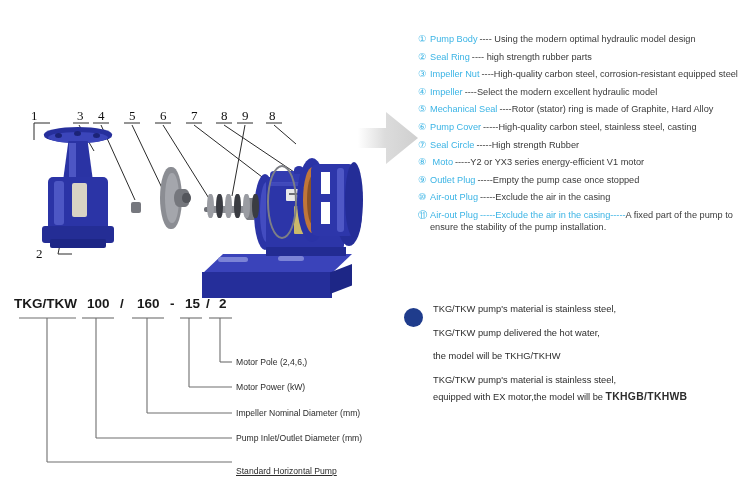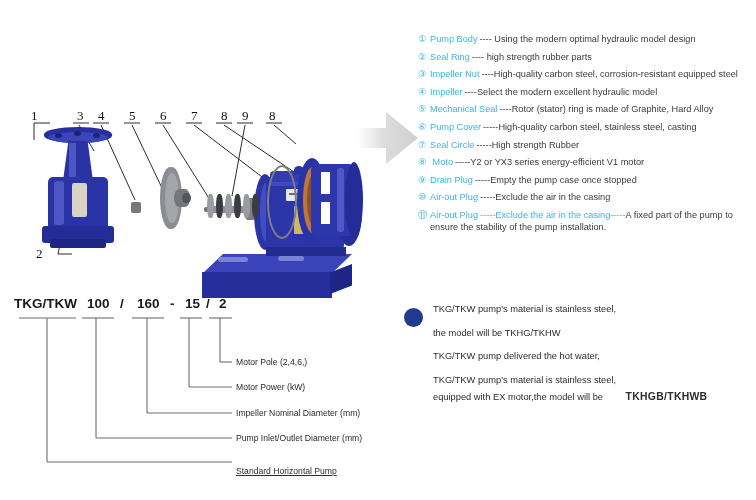--- a/index.html
+++ b/index.html
@@ -235,21 +235,21 @@
   
   .notes{position:absolute;left:404px;top:304px;width:350px;}
   .notes .dot{
     position:absolute;left:0;top:4px;width:19px;height:19px;border-radius:50%;background:#1F3C8C;
   }
   .notes .lines{margin-left:29px;}
   .notes .nline{
     font-size:9.3px;color:#2c2c2c;line-height:11px;margin-bottom:12.5px;white-space:nowrap;
   }
   .notes .nline.tight{margin-bottom:5px;}
-  .notes .big{font-size:10.4px;font-weight:bold;letter-spacing:.3px;margin-left:20px;}
+  .notes .big{font-size:10.4px;font-weight:bold;letter-spacing:.3px;}
 </style>
 </head>
 <body>
 
 <div class="page">
 
 
   <div class="diagram">
 
     <svg width="360" height="190" style="position:absolute;left:0;top:0;">
@@ -413,21 +413,21 @@
       <span class="body"><span class="term">Seal Circle</span><span class="desc">-----</span><span class="desc">High strength Rubber</span></span>
     </div>
 
     <div class="feat">
       <span class="num">⑧</span>
       <span class="body">&nbsp;<span class="term">Moto</span><span class="desc">-----</span><span class="desc">Y2 or YX3 series energy-efficient V1 motor</span></span>
     </div>
 
     <div class="feat">
       <span class="num">⑨</span>
-      <span class="body"><span class="term">Drain Plug</span><span class="desc">-----</span><span class="desc">Empty the pump case once stopped</span></span>
+      <span class="body"><span class="term">Outlet Plug</span><span class="desc">-----</span><span class="desc">Empty the pump case once stopped</span></span>
     </div>
 
     <div class="feat">
       <span class="num">⑩</span>
       <span class="body"><span class="term">Air-out Plug</span><span class="desc">-----</span><span class="desc">Exclude the air in the casing</span></span>
     </div>
 
     <div class="feat">
       <span class="num">⑪</span>
       <span class="body"><span class="term">Air-out Plug</span><span class="desc cyan">-----</span><span class="desc cyan">Exclude the air in the casing-----</span><span class="desc">A fixed part of the pump to</span><span class="cont">ensure the stability of the pump installation.</span></span>
@@ -478,20 +478,20 @@
     <div class="nlabel" style="left:222px;top:112px;">Impeller Nominal Diameter (mm)</div>
     <div class="nlabel" style="left:222px;top:137px;">Pump Inlet/Outlet Diameter (mm)</div>
     <div class="nlabel" style="left:222px;top:160px;margin-top:46px;">Standard Vertical  Pump/</div>
     <div class="nlabel" style="left:222px;top:170px;text-decoration:underline;">Standard  Horizontal Pump</div>
   </div>
 
   <div class="notes">
     <div class="dot"></div>
     <div class="lines">
       <div class="nline">TKG/TKW pump's material is stainless steel,</div>
+      <div class="nline">TKG/TKW pump delivered the hot water,</div>
       <div class="nline">the model will be TKHG/TKHW</div>
-      <div class="nline">TKG/TKW pump delivered the hot water,</div>
       <div class="nline tight">TKG/TKW pump's material is stainless steel,</div>
       <div class="nline"><span>equipped with EX motor,the model will be </span><span class="big">TKHGB/TKHWB</span></div>
     </div>
   </div>
 
 </div>
 
 </body></html>

